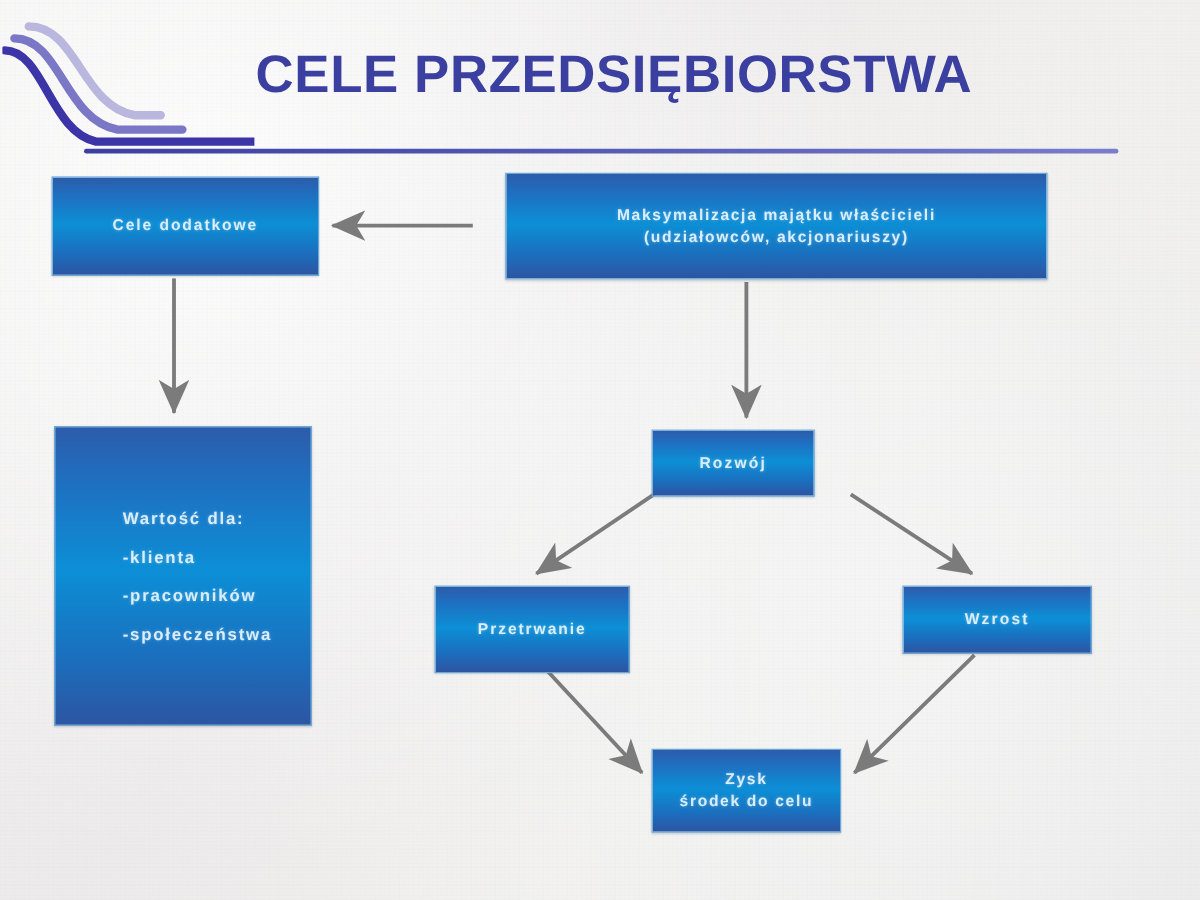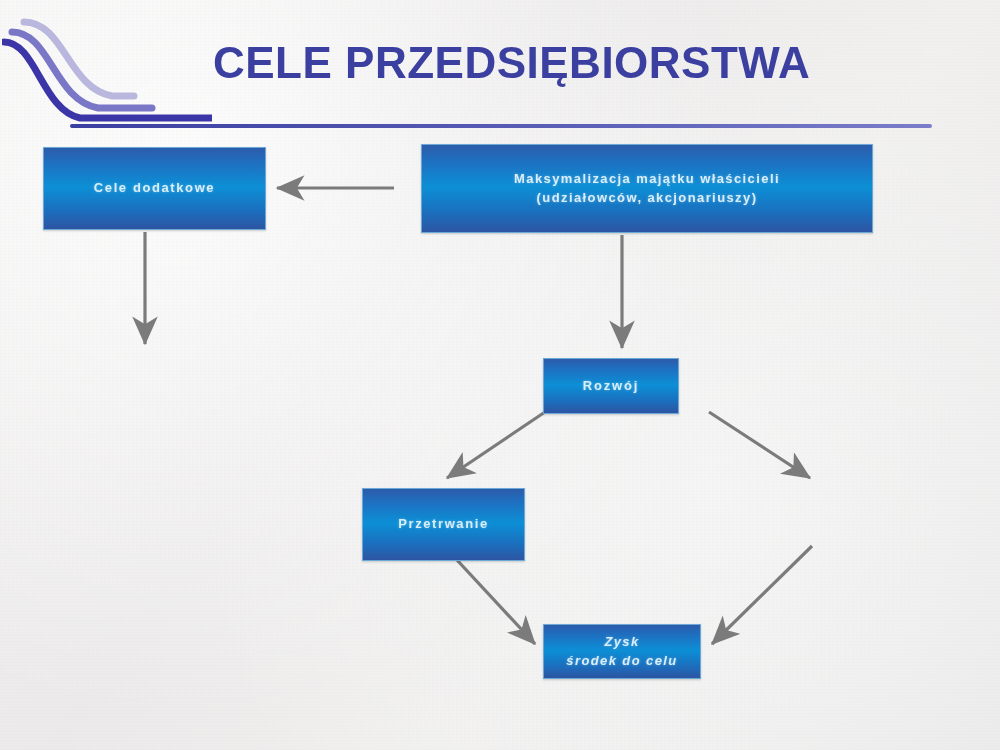--- a/index.html
+++ b/index.html
@@ -101,21 +101,21 @@
     white-space: pre-line;
   }
 
   
   #node-cele-dodatkowe   { left: 43px;  top: 147px; width: 223px; height: 83px;  font-size: 13px; letter-spacing: 1.6px; }
   #node-maksymalizacja   { left: 396px; top: 144px; width: 452px; height: 89px;  font-size: 13px; letter-spacing: 1.4px; margin-left: 25px; }
   #node-wartosc          { left: 45px;  top: 355px; width: 215px; height: 250px; font-size: 14px; letter-spacing: 1.5px; }
   #node-rozwoj           { left: 543px; top: 358px; width: 136px; height: 56px;  font-size: 13px; letter-spacing: 1.8px; }
   #node-przetrwanie      { left: 362px; top: 488px; width: 163px; height: 73px;  font-size: 13px; letter-spacing: 1.6px; }
   #node-wzrost           { left: 752px; top: 488px; width: 158px; height: 57px;  font-size: 13px; letter-spacing: 1.8px; }
-  #node-zysk             { left: 543px; top: 624px; width: 158px; height: 55px;  font-size: 13px; letter-spacing: 1.4px; font-style: italic; }
+  #node-zysk             { left: 543px; top: 624px; width: 158px; height: 70px;  font-size: 13px; letter-spacing: 1.4px; }
 
   #node-wartosc .label {
     text-align: left;
     padding-left: 30px;
     line-height: 2.3;
   }
 
   
   #arrows {
     position: absolute;
@@ -180,28 +180,37 @@
 
   <div class="node" id="node-cele-dodatkowe">
     <span class="label">Cele dodatkowe</span>
   </div>
 
   <div class="node" id="node-maksymalizacja">
     <span class="label">Maksymalizacja majątku właścicieli
 (udziałowców, akcjonariuszy)</span>
   </div>
 
+  <div class="node" id="node-wartosc">
+    <span class="label">Wartość dla:
+-klienta
+-pracowników
+-społeczeństwa</span>
+  </div>
 
   <div class="node" id="node-rozwoj">
     <span class="label">Rozwój</span>
   </div>
 
   <div class="node" id="node-przetrwanie">
     <span class="label">Przetrwanie</span>
   </div>
 
+  <div class="node" id="node-wzrost">
+    <span class="label">Wzrost</span>
+  </div>
 
   <div class="node" id="node-zysk">
     <span class="label">Zysk
 środek do celu</span>
   </div>
 
 </div>
 
 </body></html>

